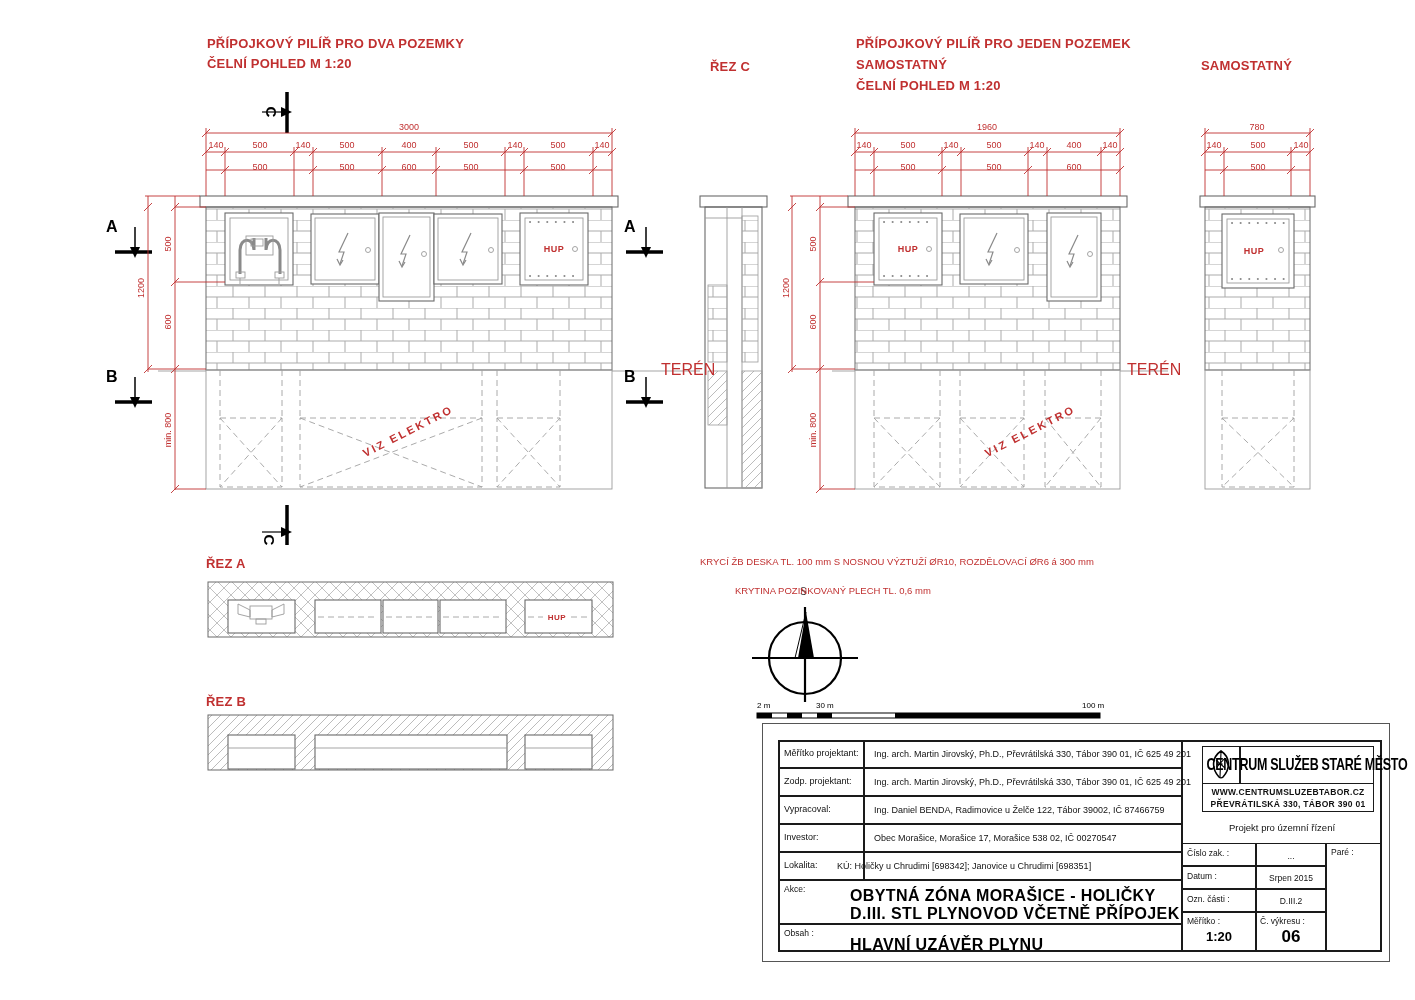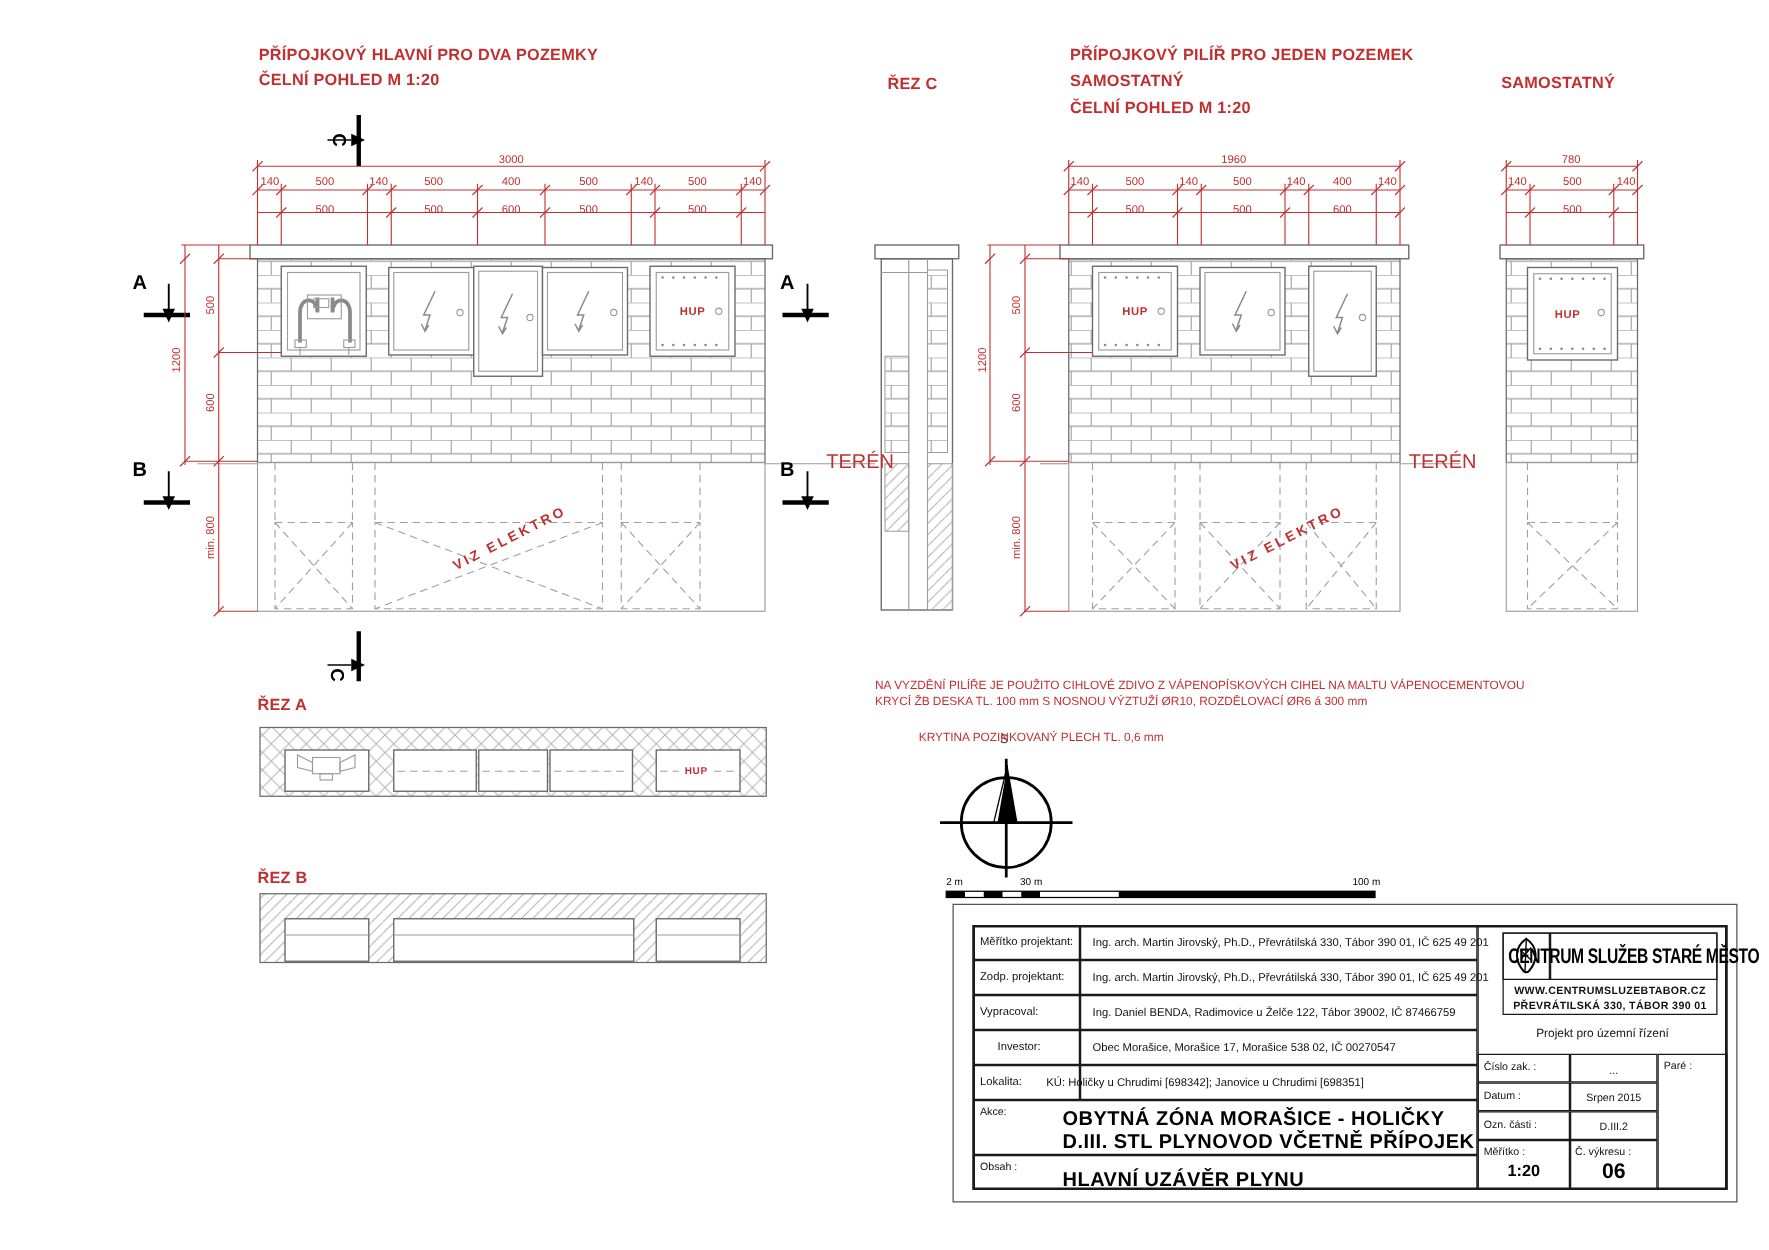--- a/index.html
+++ b/index.html
@@ -342,21 +342,21 @@
 
   <g>
     <rect x="757" y="713" width="343" height="5" fill="#fff" stroke="#000" stroke-width="1"></rect>
     <rect x="757" y="713" width="15" height="5" fill="#000"></rect>
     <rect x="787" y="713" width="15" height="5" fill="#000"></rect>
     <rect x="817" y="713" width="15" height="5" fill="#000"></rect>
     <rect x="895" y="713" width="205" height="5" fill="#000"></rect>
   </g>
 </svg>
 
-<span class="t ttl red" style="left:207px;top:36px;">PŘÍPOJKOVÝ HLAVNÍ  PRO DVA POZEMKY</span>
+<span class="t ttl red" style="left:207px;top:36px;">PŘÍPOJKOVÝ PILÍŘ  PRO DVA POZEMKY</span>
 <span class="t ttl red" style="left:207px;top:56px;">ČELNÍ POHLED M 1:20</span>
 <span class="t ttl red" style="left:710px;top:59px;">ŘEZ C</span>
 <span class="t ttl red" style="left:856px;top:36px;">PŘÍPOJKOVÝ PILÍŘ PRO JEDEN POZEMEK</span>
 <span class="t ttl red" style="left:856px;top:57px;">SAMOSTATNÝ</span>
 <span class="t ttl red" style="left:856px;top:78px;">ČELNÍ POHLED M 1:20</span>
 <span class="t ttl red" style="left:1201px;top:58px;">SAMOSTATNÝ</span>
 <span class="t ttl red" style="left:206px;top:556px;">ŘEZ A</span>
 <span class="t ttl red" style="left:206px;top:694px;">ŘEZ B</span>
 
 <span class="t dim red" style="left:409px;top:127px;">3000</span>
@@ -411,21 +411,20 @@
 <span class="t teren red" style="left:1127px;top:361px;">TERÉN</span>
 
 <span class="t sec" style="left:106px;top:218px;">A</span>
 <span class="t sec" style="left:624px;top:218px;">A</span>
 <span class="t sec" style="left:106px;top:368px;">B</span>
 <span class="t sec" style="left:624px;top:368px;">B</span>
 <span class="t secr" style="left:271px;top:112px;">C</span>
 <span class="t secr" style="left:269px;top:540px;">C</span>
 <span class="t" style="left:800px;top:586px;font-size:10px;color:#333;">S</span>
 
-<span class="t note red" style="left:700px;top:543px;">NA VYZDĚNÍ PILÍŘE JE POUŽITO CIHLOVÉ ZDIVO Z VÁPENOPÍSKOVÝCH CIHEL NA MALTU VÁPENOCEMENTOVOU</span>
 <span class="t note red" style="left:700px;top:556px;">KRYCÍ ŽB DESKA TL. 100 mm S NOSNOU VÝZTUŽÍ ØR10, ROZDĚLOVACÍ ØR6 á 300 mm</span>
 <span class="t note red" style="left:735px;top:569px;margin-top:16px;">KRYTINA POZINKOVANÝ PLECH TL. 0,6 mm</span>
 
 <span class="t sc" style="left:757px;top:701px;">2 m</span>
 <span class="t sc" style="left:816px;top:701px;">30 m</span>
 <span class="t sc" style="left:1082px;top:701px;">100 m</span>
 
 <div class="frame" style="left:762px;top:723px;width:628px;height:239px;"></div>
 <div class="cell" style="left:778px;top:740px;width:604px;height:212px;border-width:2px;"></div>
 
@@ -459,21 +458,21 @@
 <div class="cell" style="left:1182px;top:912px;width:74px;height:40px;"></div>
 <div class="cell" style="left:1256px;top:912px;width:70px;height:40px;"></div>
 <div class="cell" style="left:1326px;top:843px;width:56px;height:109px;"></div>
 
 <span class="t tbl" style="left:784px;top:748px;">Měřítko projektant:</span>
 <span class="t tbv" style="left:874px;top:749px;">Ing. arch. Martin Jirovský, Ph.D., Převrátilská 330, Tábor 390 01, IČ 625 49 201</span>
 <span class="t tbl" style="left:784px;top:776px;">Zodp. projektant:</span>
 <span class="t tbv" style="left:874px;top:777px;">Ing. arch. Martin Jirovský, Ph.D., Převrátilská 330, Tábor 390 01, IČ 625 49 201</span>
 <span class="t tbl" style="left:784px;top:804px;">Vypracoval:</span>
 <span class="t tbv" style="left:874px;top:805px;">Ing. Daniel BENDA, Radimovice u Želče 122, Tábor 39002, IČ 87466759</span>
-<span class="t tbl" style="left:784px;top:832px;margin-left:14px;">Investor:</span>
+<span class="t tbl" style="left:784px;top:832px;">Investor:</span>
 <span class="t tbv" style="left:874px;top:833px;">Obec Morašice, Morašice 17, Morašice 538 02, IČ 00270547</span>
 <span class="t tbl" style="left:784px;top:860px;">Lokalita:</span>
 <span class="t tbv" style="left:837px;top:861px;">KÚ: Holičky u Chrudimi [698342]; Janovice u Chrudimi [698351]</span>
 
 <span class="t tbs" style="left:784px;top:884px;">Akce:</span>
 <span class="t tbb" style="left:850px;top:887px;">OBYTNÁ ZÓNA MORAŠICE - HOLIČKY</span>
 <span class="t tbb" style="left:850px;top:905px;">D.III. STL PLYNOVOD VČETNĚ PŘÍPOJEK</span>
 <span class="t tbs" style="left:784px;top:928px;">Obsah :</span>
 <span class="t tbb" style="left:850px;top:936px;">HLAVNÍ UZÁVĚR PLYNU</span>
 

